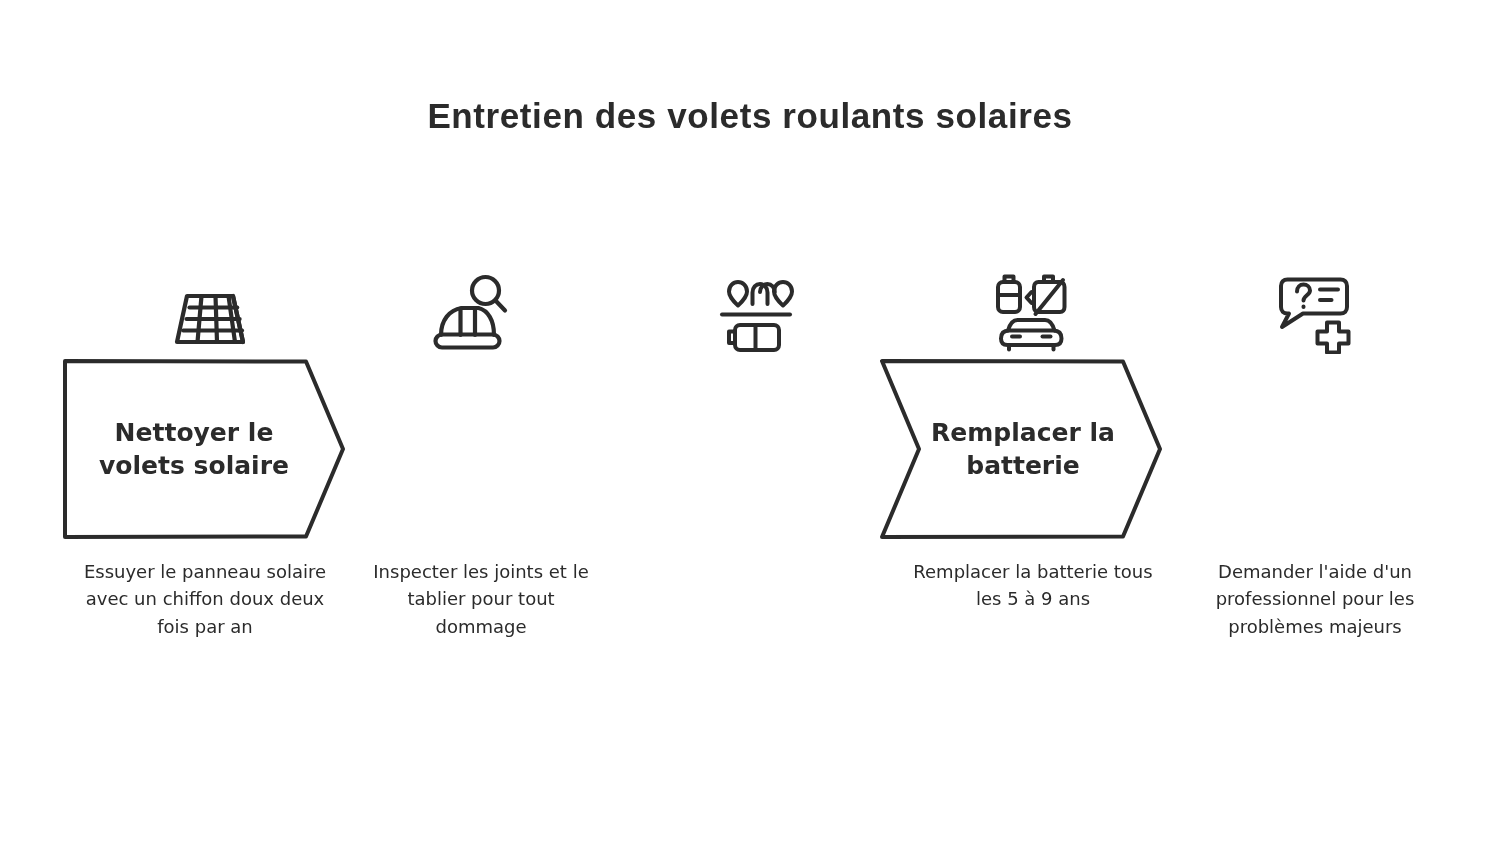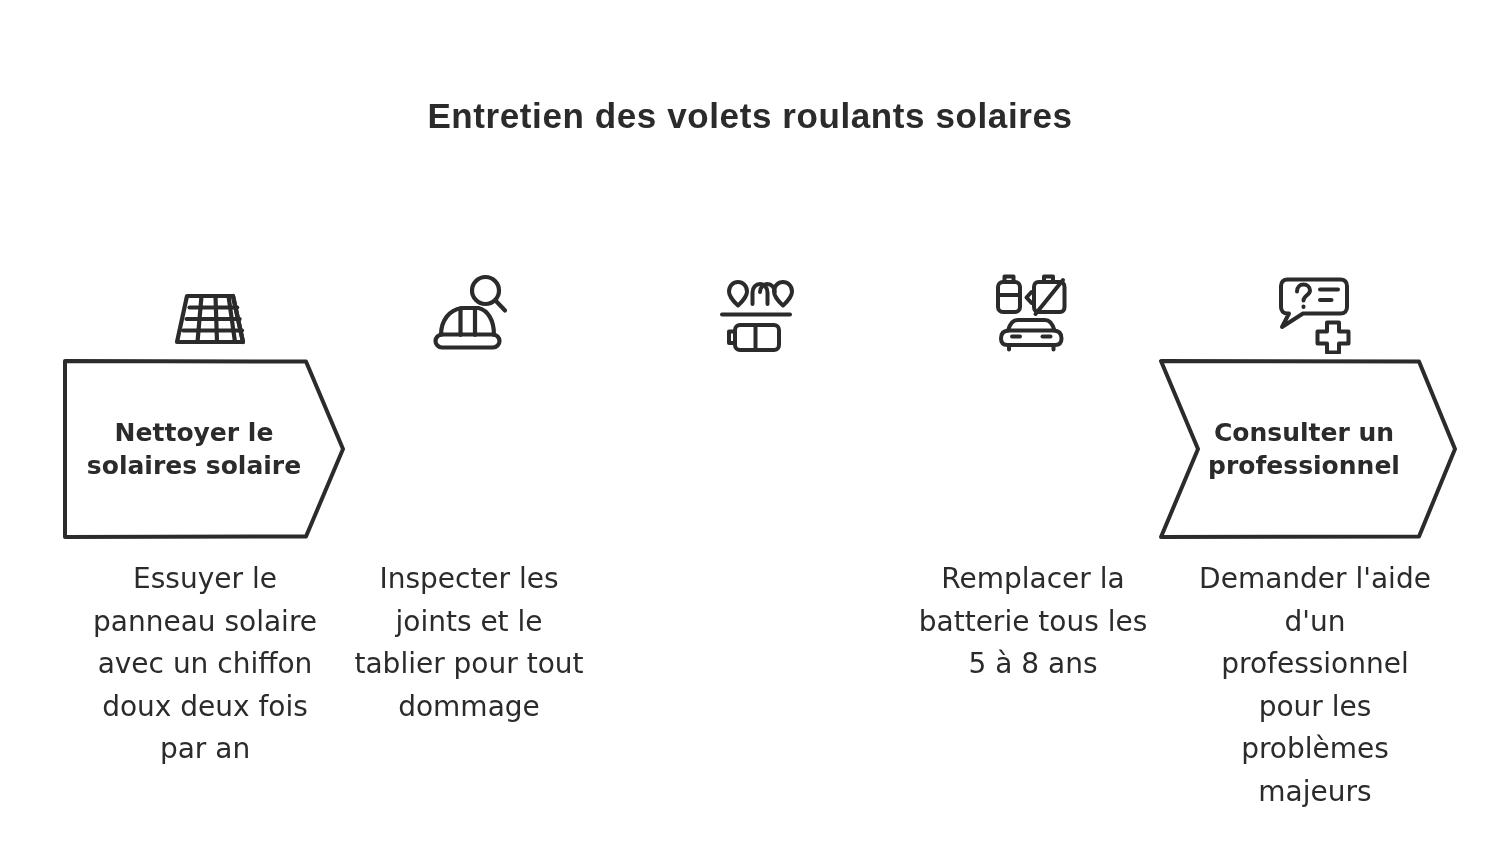--- a/index.html
+++ b/index.html
@@ -110,28 +110,28 @@
   .step.s4 .band-label { padding-left: 44px; padding-right: 36px; }
 
   
   .desc {
     position: absolute;
     top: 296px;
     left: 0;
     width: 284px;
     text-align: center;
     font-family: "DejaVu Sans", sans-serif;
-    font-size: 28px;
+    font-size: 18px;
     line-height: 1.52;
     color: #2b2b2b;
     padding: 0 14px;
     box-sizing: border-box;
   }
   .step.s0 .desc { left: 4px;  width: 278px; }
-  .step.s1 .desc { left: 20px; width: 270px; }
+  .step.s1 .desc { left: 32px; width: 270px; }
   .step.s2 .desc { left: 22px; width: 276px; }
   .step.s3 .desc { left: 18px; width: 272px; }
   .step.s4 .desc { left: 22px; width: 270px; text-align: center; }
 </style>
 </head>
 <body>
 
 <div id="title">Entretien des volets roulants solaires</div>
 
 <div id="process">
@@ -146,21 +146,21 @@
         <path d="M31.5 14 L27.5 60"></path>
         <path d="M45.5 14 L47 60"></path>
         <path d="M58.5 14 L65 60"></path>
         <path d="M63 14 L73 60"></path>
       </svg>
     </div>
     <div class="band">
       <svg width="284" height="182" viewBox="0 0 284 182">
         <path d="M3 3 L244 3.5 L281 91 L244 178.5 L3 179 Z" fill="#ffffff" stroke="#2b2b2b" stroke-width="4" stroke-linejoin="round"></path>
       </svg>
-      <div class="band-label">Nettoyer le solaires solaire</div>
+      <div class="band-label">Nettoyer le volets solaire</div>
     </div>
     <div class="desc">Essuyer le panneau solaire avec un chiffon doux deux fois par an</div>
   </div>
 
   <div class="step s1">
     <div class="icon-wrap">
       <svg width="80" height="82" viewBox="0 0 80 82" fill="none" stroke="#2b2b2b" stroke-width="4.2" stroke-linejoin="round" stroke-linecap="round">
         <circle cx="55.5" cy="18.5" r="13.5"></circle>
         <path d="M65.5 28.5 L75 38.5"></path>
         <path d="M11 63 C11 48 19.5 38 31.5 36 L48.5 36 C58 38.5 64 48 64 63"></path>
@@ -198,36 +198,36 @@
         <path d="M51.5 12 L73 12 C75.8 12 77.5 14 77.5 17 L77.5 37 C77.5 40 75.8 42 73 42 L51.5 42 C48.8 42 47 40 47 37 L47 17 C47 14 48.8 12 51.5 12 Z"></path>
         <path d="M76 10 L48.5 44"></path>
         <path d="M21 60.5 C23 53.5 25.5 50 30.5 50 L58 50 C63 50 65.5 53.5 67.5 60.5"></path>
         <path d="M14 68.5 C14 63 17 60.5 22 60.5 L66.5 60.5 C71.5 60.5 74.5 63 74.5 68.5 C74.5 73 72 75 68 75 L20.5 75 C16.5 75 14 73 14 68.5 Z"></path>
         <path d="M25 66.5 L33 66.5"></path>
         <path d="M55.5 66.5 L63.5 66.5"></path>
         <path d="M22 75 L22 79.5"></path>
         <path d="M66.5 75 L66.5 79.5"></path>
       </svg>
     </div>
-    <div class="desc">Remplacer la batterie tous les 5 à 8 ans</div>
+    <div class="band">
+      <svg width="284" height="182" viewBox="0 0 284 182">
+        <path d="M3 3 L244 3.5 L281 91 L244 178.5 L3 179 L40 91 Z" fill="#ffffff" stroke="#2b2b2b" stroke-width="4" stroke-linejoin="round"></path>
+      </svg>
+      <div class="band-label">Remplacer la batterie</div>
+    </div>
+    <div class="desc">Remplacer la batterie tous les 5 à 9 ans</div>
   </div>
 
   <div class="step s4">
     <div class="icon-wrap">
       <svg width="92" height="80" viewBox="0 0 92 80" fill="none" stroke="#2b2b2b" stroke-width="4" stroke-linejoin="round" stroke-linecap="round">
         <path d="M11 12 C11 8 13.5 5.5 17.5 5.5 L70.5 5.5 C74.5 5.5 77 8 77 12 L77 33 C77 37 74.5 39.5 70.5 39.5 L33 39.5 L12 53 L19 39.5 L17.5 39.5 C13.5 39.5 11 37 11 33 Z"></path>
         <path d="M27 17.5 C27 13 30 10.5 33.5 10.5 C37 10.5 40 13 40 16.5 C40 21 33.5 21.5 33.5 26.5"></path>
         <path d="M33.5 32.5 L33.5 33"></path>
         <path d="M50 15.5 L68 15.5"></path>
         <path d="M50 26 L61.5 26"></path>
         <path d="M57 48.5 L69 48.5 L69 57.5 L78.5 57.5 L78.5 69.5 L69 69.5 L69 78.5 L57 78.5 L57 69.5 L47.5 69.5 L47.5 57.5 L57 57.5 Z" fill="#ffffff"></path>
       </svg>
     </div>
-    <div class="band">
-      <svg width="300" height="182" viewBox="0 0 300 182">
-        <path d="M3 3 L261 3.5 L297 91 L261 178.5 L3 179 L40 91 Z" fill="#ffffff" stroke="#2b2b2b" stroke-width="4" stroke-linejoin="round"></path>
-      </svg>
-      <div class="band-label">Consulter un professionnel</div>
-    </div>
     <div class="desc">Demander l'aide d'un professionnel pour les problèmes majeurs</div>
   </div>
 
 </div>
 
 </body></html>

